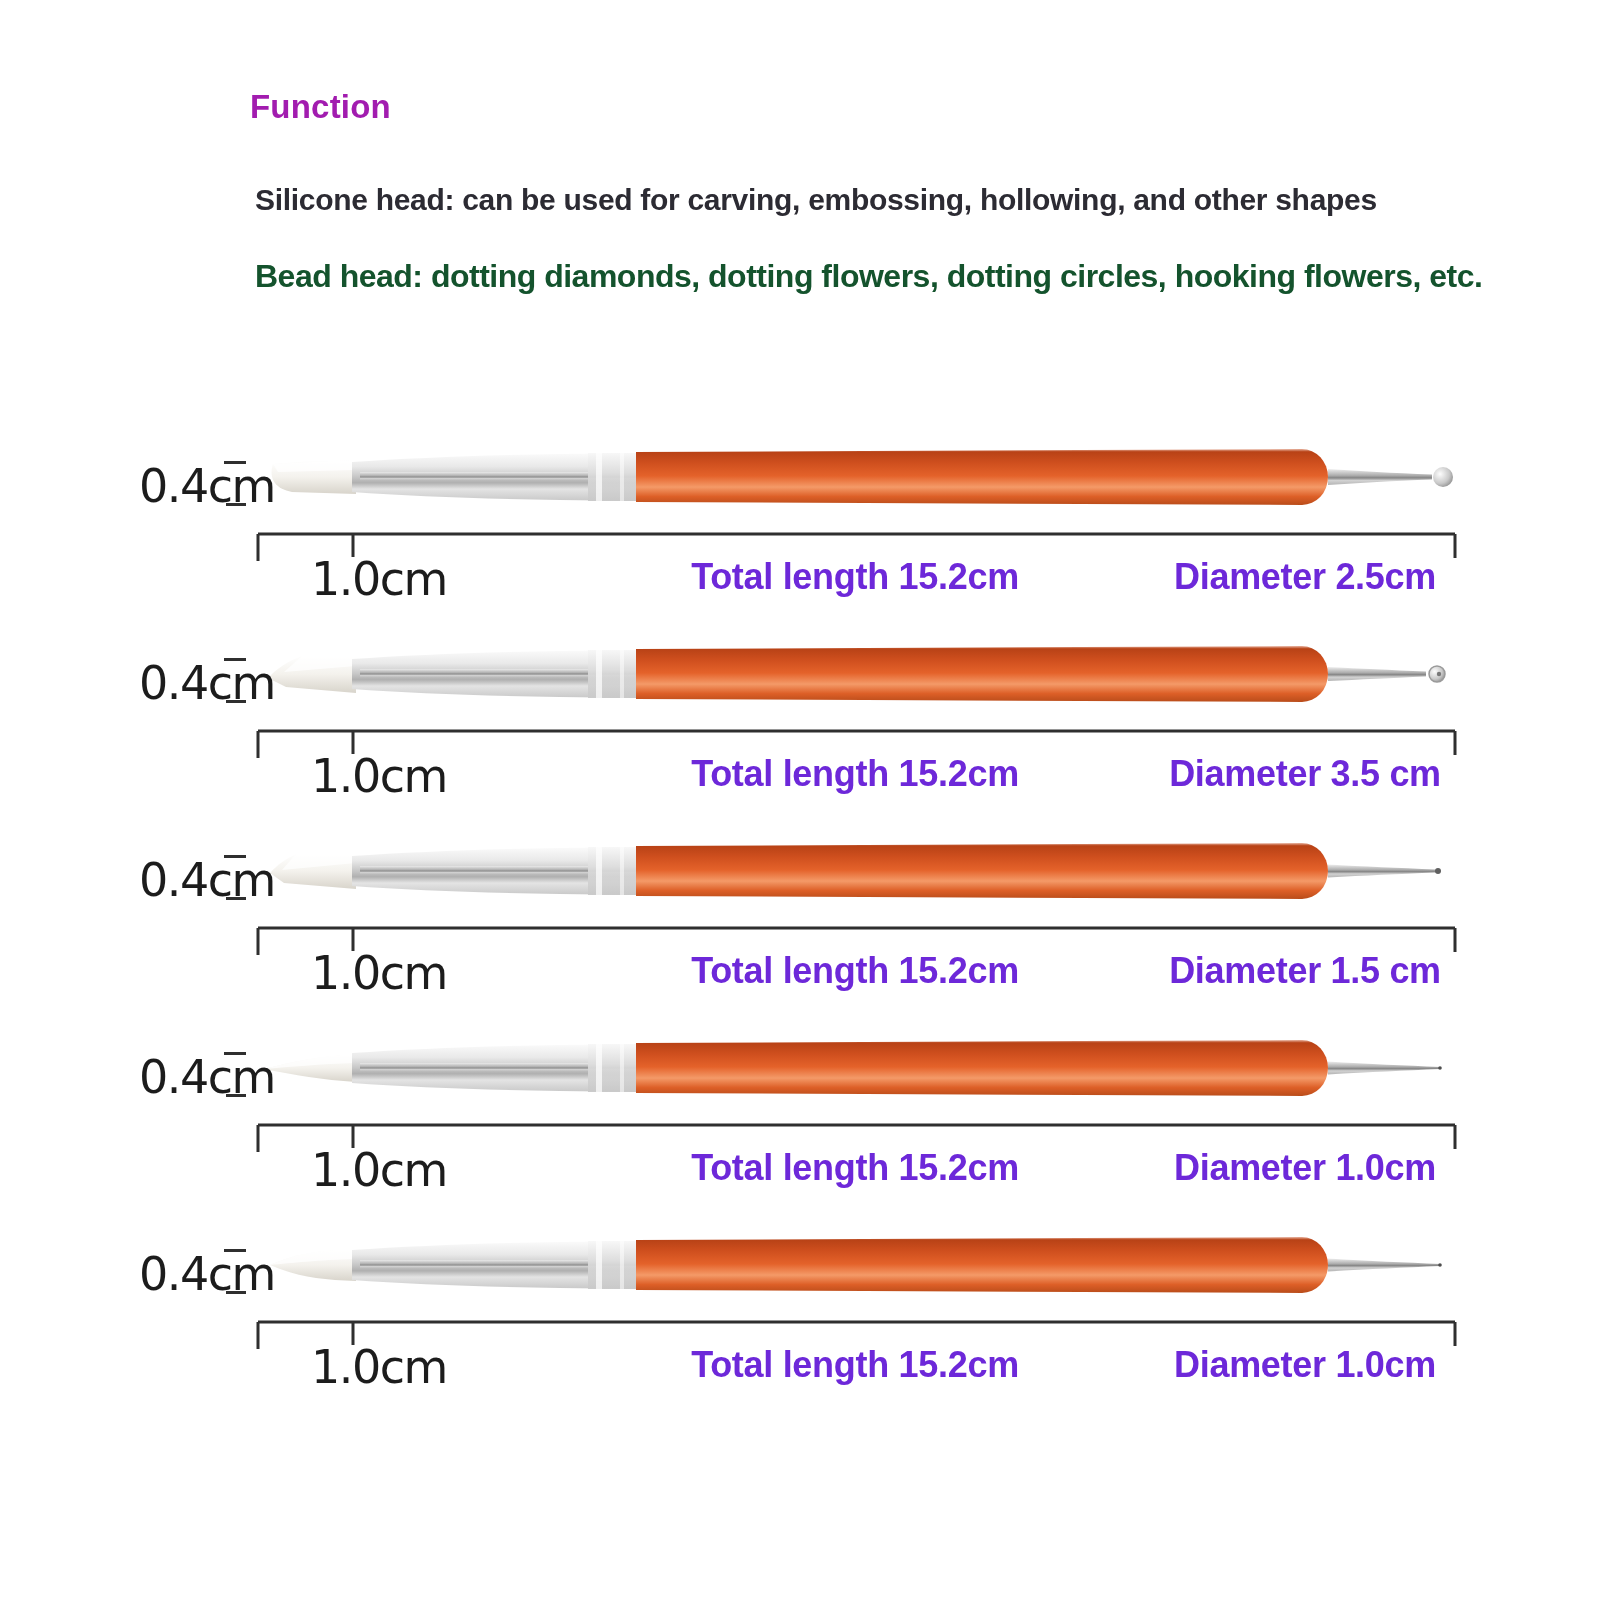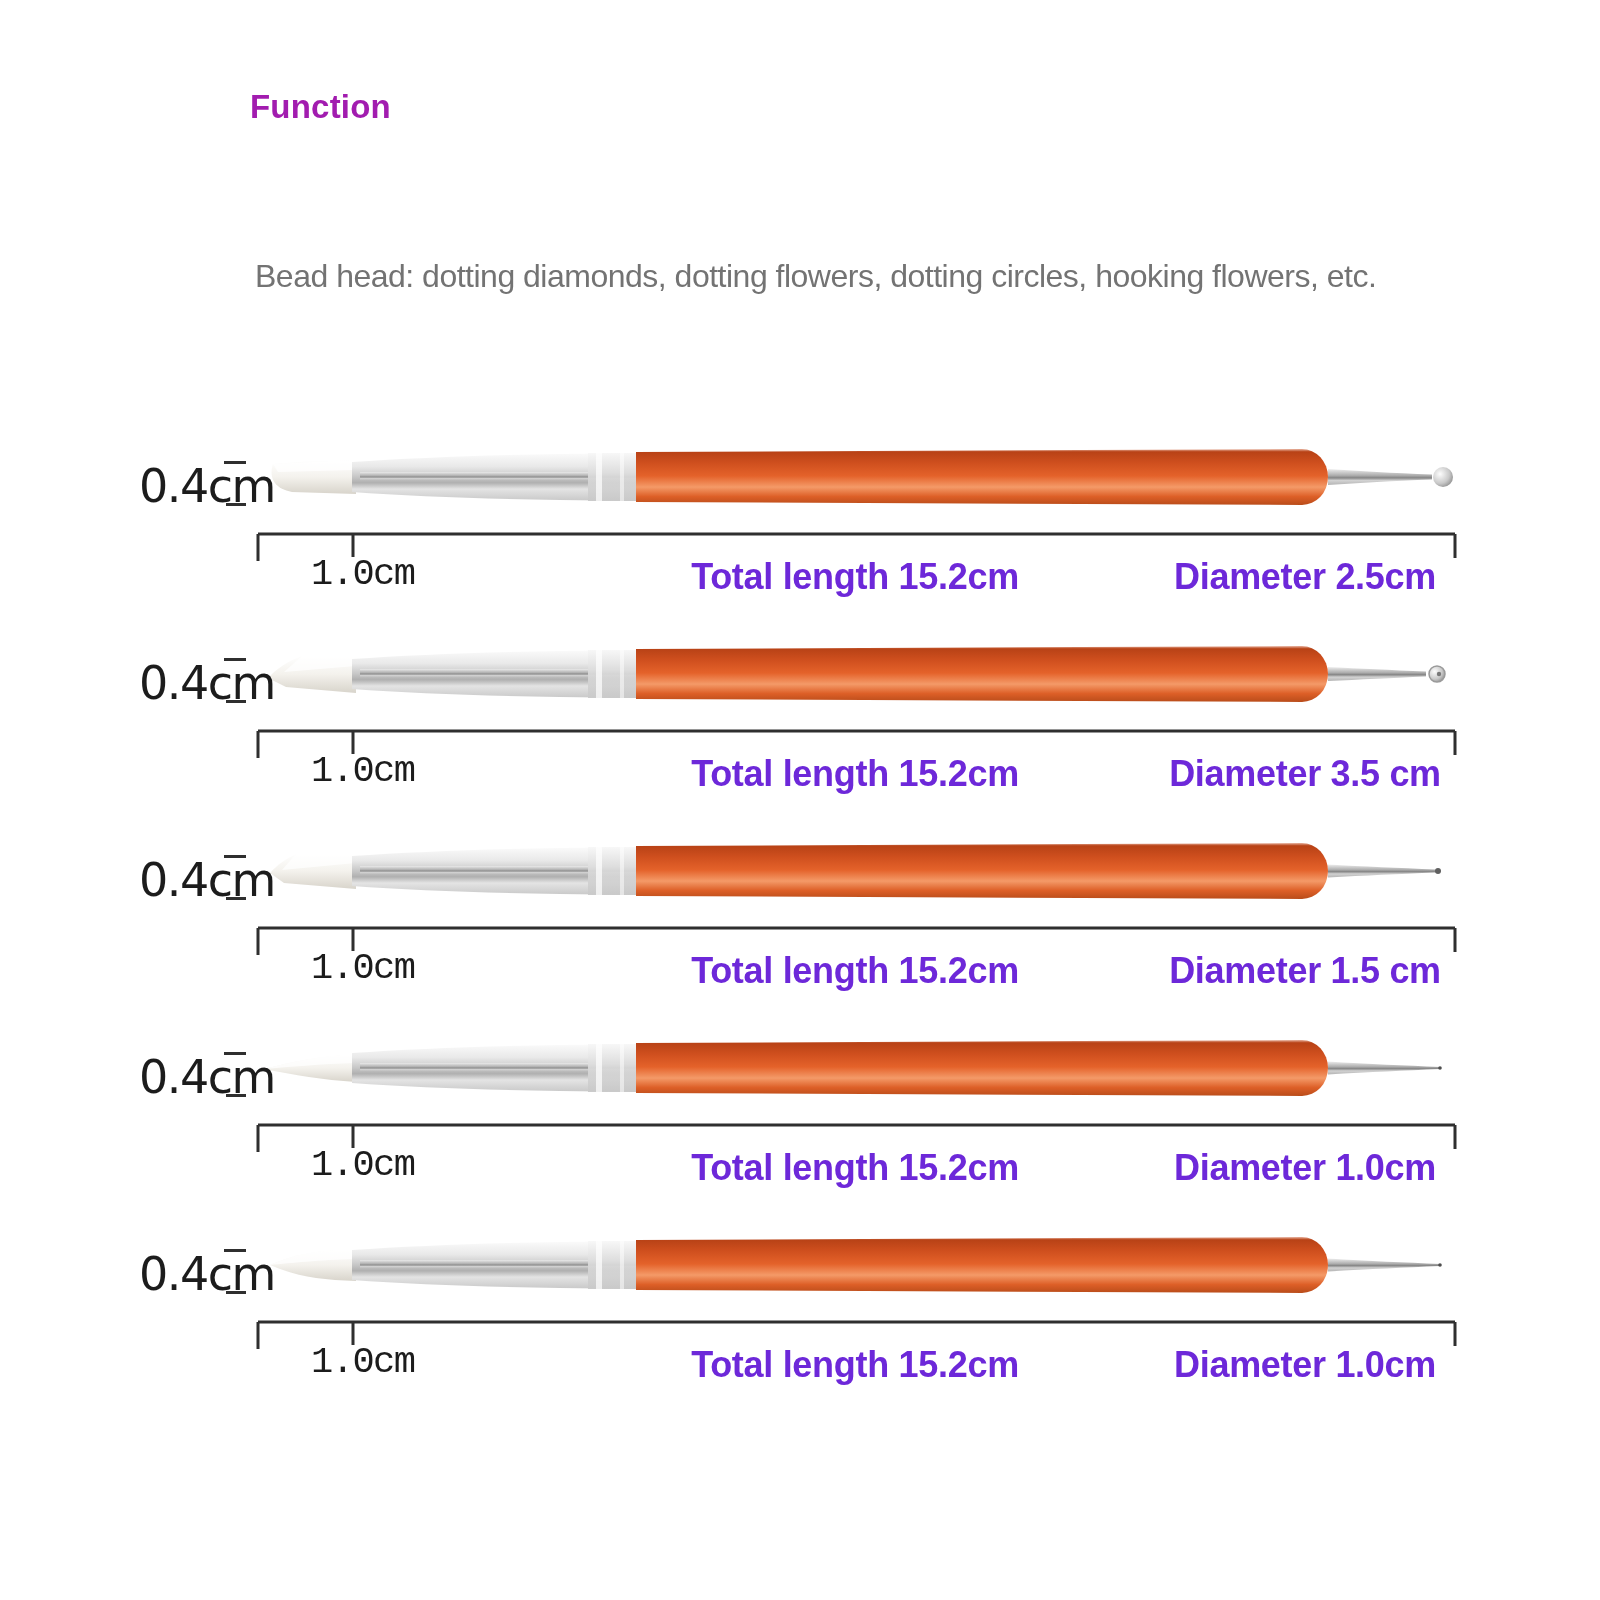--- a/index.html
+++ b/index.html
@@ -10,29 +10,29 @@
   .hdr-title{
     position:absolute;left:250px;top:88px;
     font-size:33px;font-weight:bold;color:#a21caf;letter-spacing:.2px;
   }
   .hdr-line1{
     position:absolute;left:255px;top:183px;
     font-size:30px;font-weight:bold;color:#2c2b33;letter-spacing:-.3px;
   }
   .hdr-line2{
     position:absolute;left:255px;top:258px;
-    font-size:32px;font-weight:normal;color:#737373;letter-spacing:-.5px;
+    font-size:32px;font-weight:bold;color:#14532d;letter-spacing:-.5px;
   }
   .meas{
     position:absolute;color:#1c1c1c;
     font-family:"DejaVu Sans","Liberation Sans",sans-serif;
     font-weight:400;letter-spacing:-1.5px;line-height:1;margin-left:27px;
   }
   .tipheight{left:112px;font-size:46px;}
-  .tiplen{left:284px;font-size:37px;font-family:Liberation Mono, monospace;}
+  .tiplen{left:284px;font-size:46px;}
   .bar{position:absolute;height:3px;background:#2f2f2f;}
   .boldlab{
     position:absolute;font-size:36px;font-weight:bold;color:#6d28d9;
     letter-spacing:-.3px;line-height:30px;
   }
   .totlen{left:605px;width:500px;text-align:center;}
   .diam{left:1155px;width:300px;text-align:center;}
   svg{position:absolute;left:0;top:0;}
 </style>
 </head>
@@ -149,20 +149,21 @@
       <rect x="356" y="-24" width="6" height="48" fill="#ffffff" opacity="0.7"></rect>
       <rect x="380" y="-24" width="4" height="48" fill="#ffffff" opacity="0.5"></rect>
       <path d="M396,-25 L1062,-28 A26,28 0 0 1 1062,28 L396,25 Z" fill="url(#handleGrad)"></path>
       <path d="M1088,-6.5 C1130,-4 1165,-2.5 1200,-1 L1200,1 C1165,2.5 1130,4 1088,6.5 Z" fill="url(#metalGrad)"></path>
       <circle cx="1200" cy="0" r="1.8" fill="#4d4d4d"></circle>
     </g>
     <path d="M258,1322 H1455 M258,1322 V1349 M353,1322 V1345 M1455,1322 V1346" stroke="#2f2f2f" stroke-width="3" fill="none"></path>
   </svg>
 
   <div class="hdr-title">Function</div>
+  <div class="hdr-line1">Silicone head: can be used for carving, embossing, hollowing, and other shapes</div>
   <div class="hdr-line2">Bead head: dotting diamonds, dotting flowers, dotting circles, hooking flowers, etc.</div>
 
   <div class="meas tipheight" style="top:463px">0.4cm</div>
   <div class="bar" style="left:224px;top:461px;width:22px"></div>
   <div class="bar" style="left:226px;top:503px;width:20px"></div>
   <div class="meas tiplen" style="top:556px">1.0cm</div>
   <div class="boldlab totlen" style="top:562px">Total length 15.2cm</div>
   <div class="boldlab diam" style="top:562px">Diameter 2.5cm</div>
 
   <div class="meas tipheight" style="top:660px">0.4cm</div>

